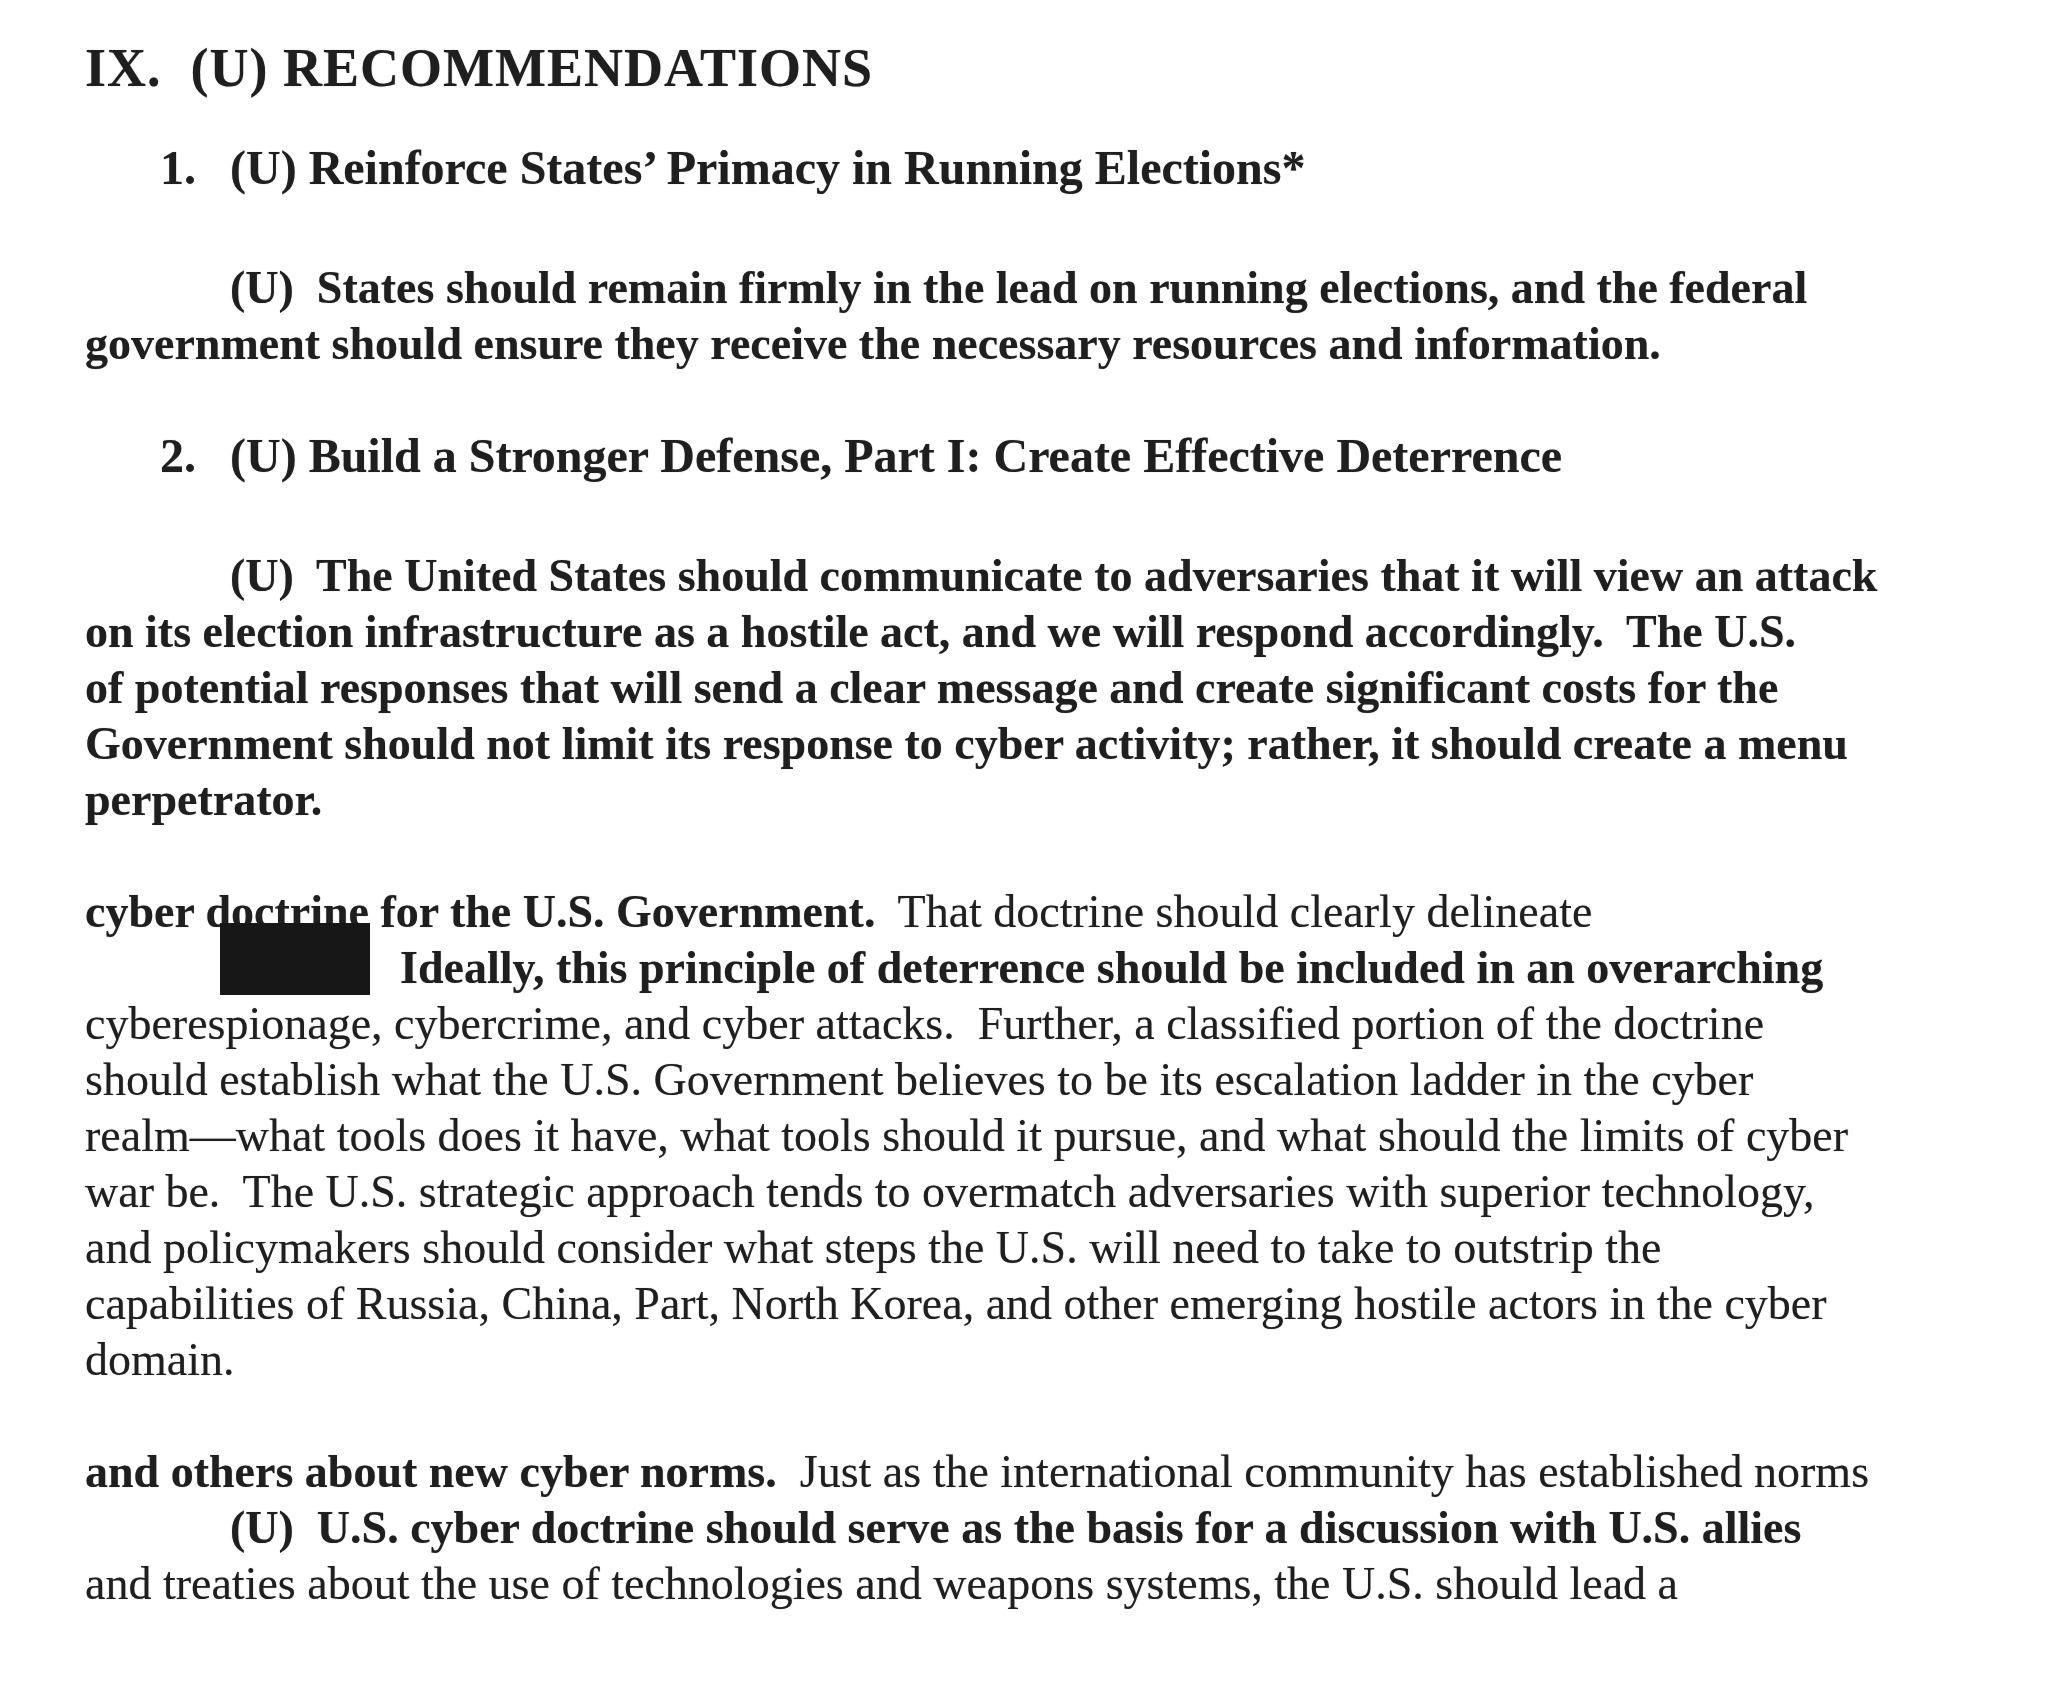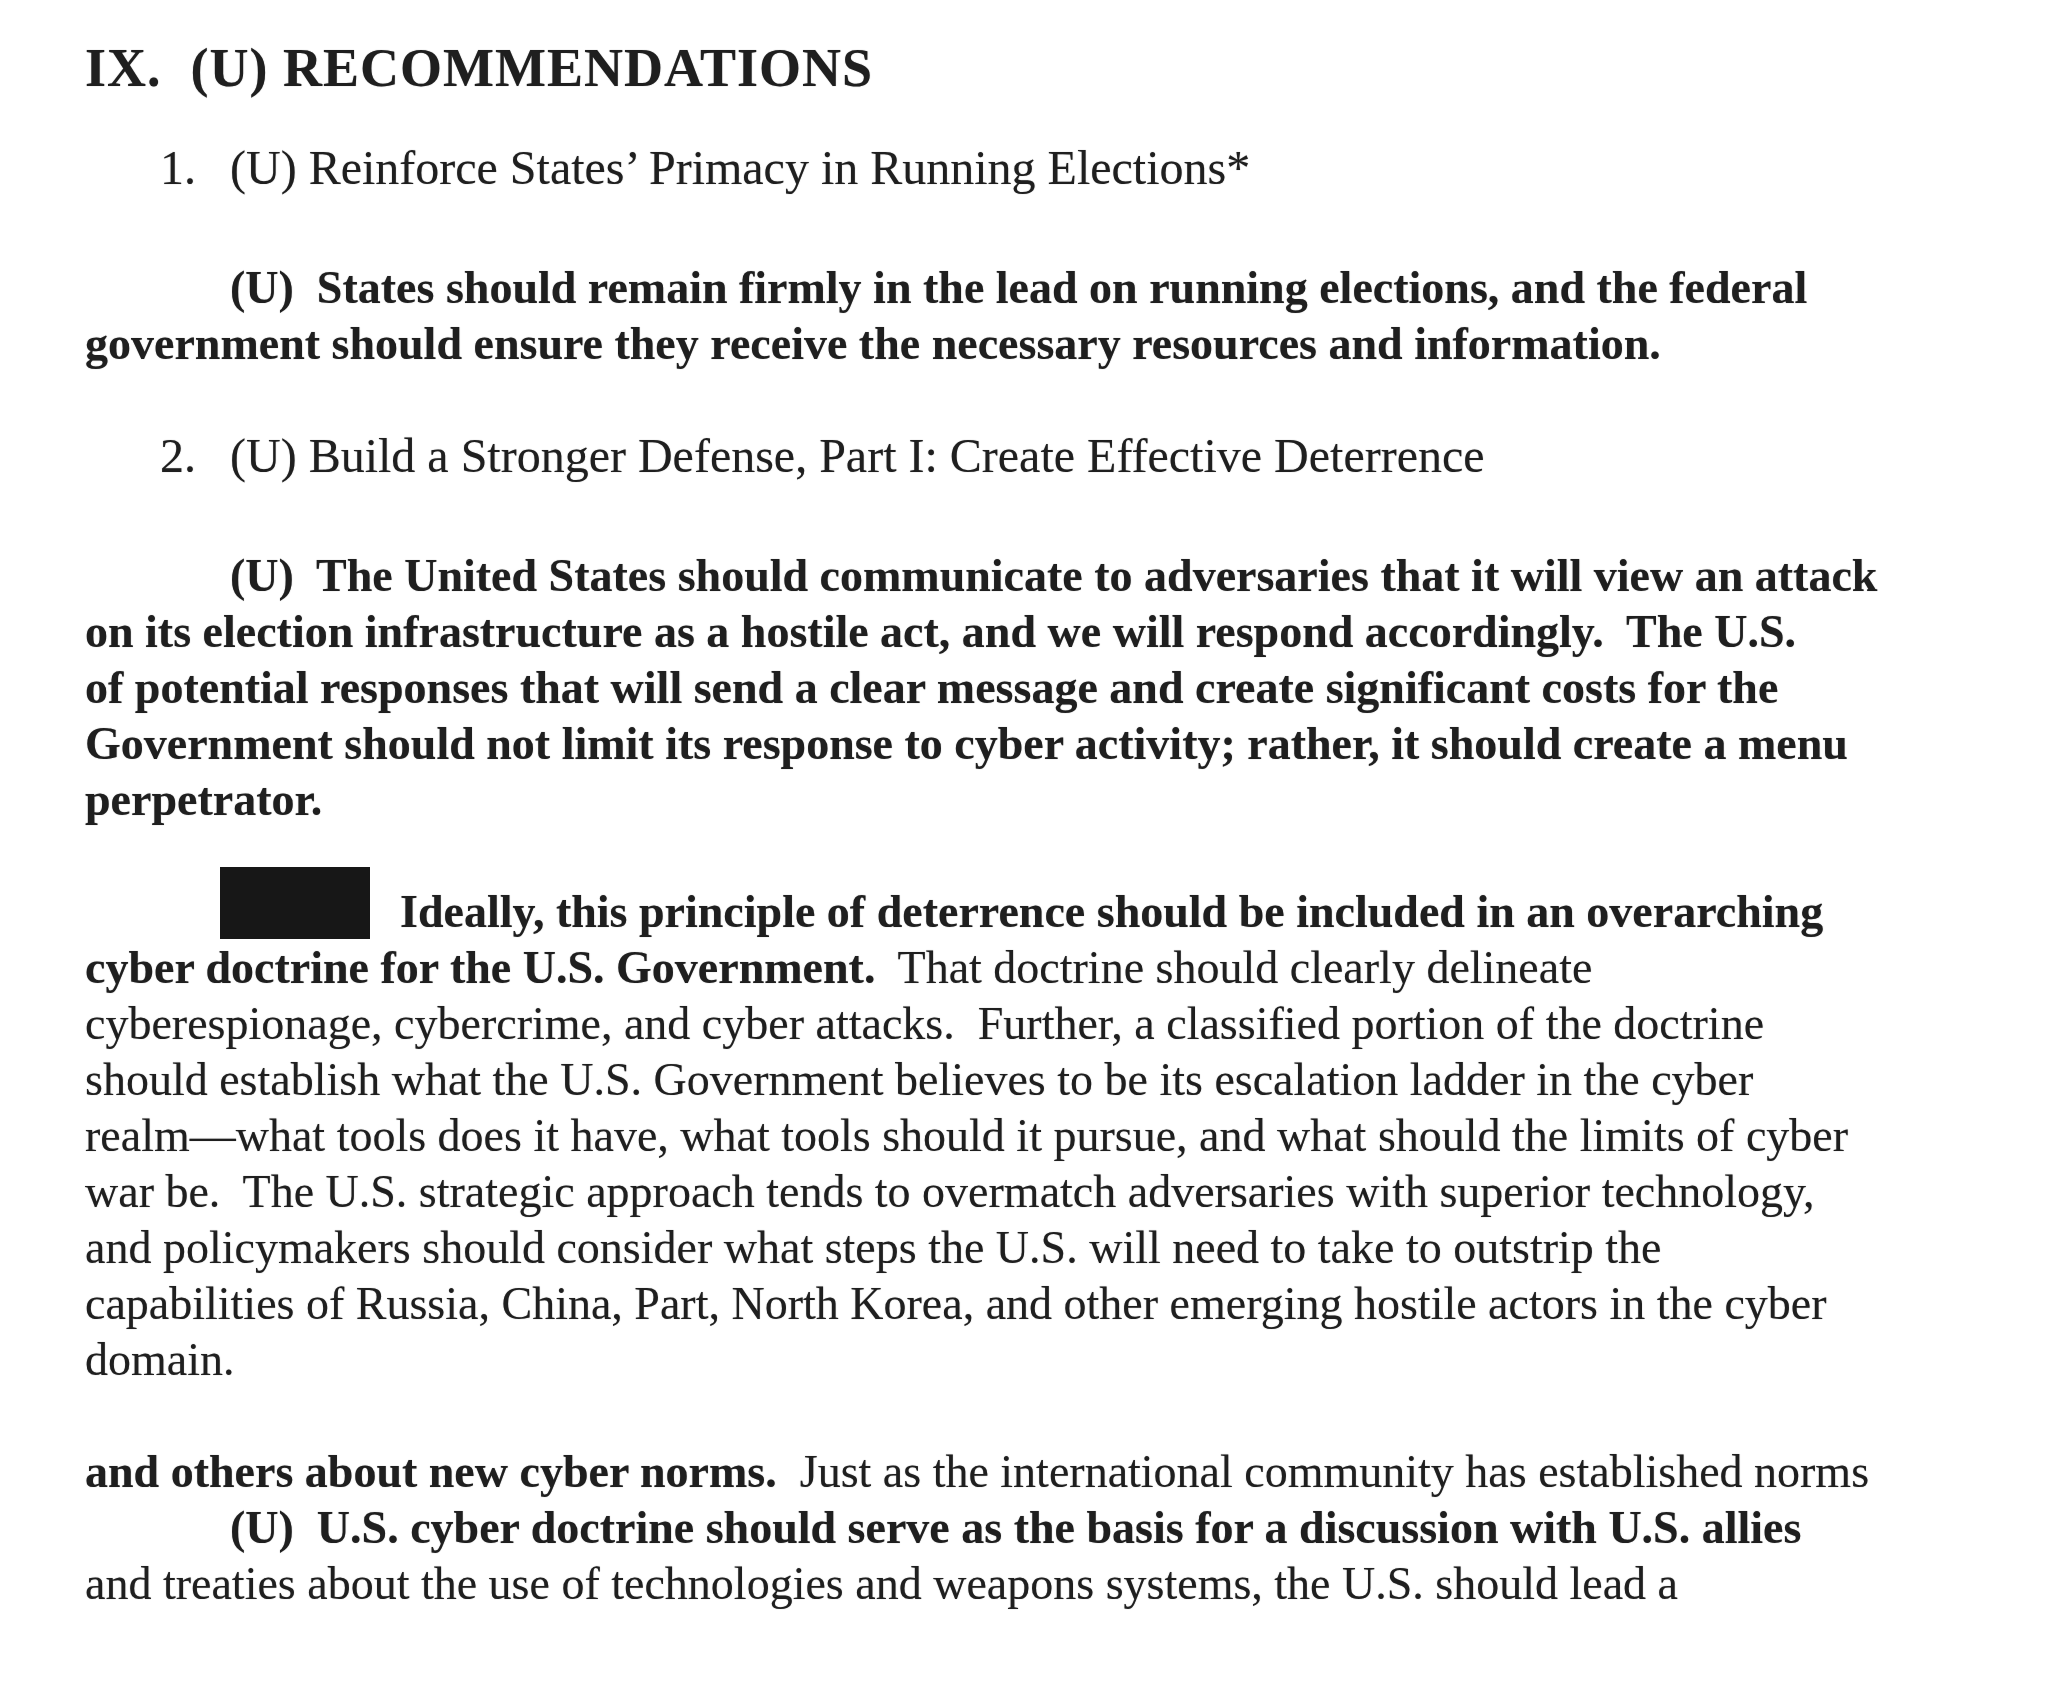--- a/index.html
+++ b/index.html
@@ -27,21 +27,21 @@
     font-size: 54px;
     line-height: 64px;
     font-weight: bold;
     letter-spacing: 1px;
     margin: 0 0 40px 0;
     white-space: pre;
   }
   .h2 {
     font-size: 48px;
     line-height: 56px;
-    font-weight: normal;
+    font-weight: bold;
     margin: 0 0 64px 0;
     padding-left: 75px;
     white-space: pre;
   }
   .h2 .num { display: inline-block; min-width: 70px; }
   .para {
     font-size: 46px;
     margin: 0 0 56px 0;
   }
   .para.lastpara { margin-bottom: 0; }
@@ -83,22 +83,22 @@
       </div>
       <div class="h2"><span class="num">2.</span><span>(U) Build a Stronger Defense, Part I: Create Effective Deterrence</span></div>
       <div class="para">
         <div class="line indent"><span class="run b">(U)  The United States should communicate to adversaries that it will view an attack</span></div>
         <div class="line"><span class="run b">on its election infrastructure as a hostile act, and we will respond accordingly.  The U.S.</span></div>
         <div class="line"><span class="run b">of potential responses that will send a clear message and create significant costs for the</span></div>
         <div class="line"><span class="run b">Government should not limit its response to cyber activity; rather, it should create a menu</span></div>
         <div class="line"><span class="run b">perpetrator.</span></div>
       </div>
       <div class="para">
+        <div class="line"><span class="run b">cyber doctrine for the U.S. Government.</span><span class="run">  That doctrine should clearly delineate</span></div>
         <div class="line redfirst"><span class="redaction"></span><span class="run b">Ideally, this principle of deterrence should be included in an overarching</span></div>
-        <div class="line"><span class="run b">cyber doctrine for the U.S. Government.</span><span class="run">  That doctrine should clearly delineate</span></div>
         <div class="line"><span class="run">cyberespionage, cybercrime, and cyber attacks.  Further, a classified portion of the doctrine</span></div>
         <div class="line"><span class="run">should establish what the U.S. Government believes to be its escalation ladder in the cyber</span></div>
         <div class="line"><span class="run">realm—what tools does it have, what tools should it pursue, and what should the limits of cyber</span></div>
         <div class="line"><span class="run">war be.  The U.S. strategic approach tends to overmatch adversaries with superior technology,</span></div>
         <div class="line"><span class="run">and policymakers should consider what steps the U.S. will need to take to outstrip the</span></div>
         <div class="line"><span class="run">capabilities of Russia, China, Part, North Korea, and other emerging hostile actors in the cyber</span></div>
         <div class="line"><span class="run">domain.</span></div>
       </div>
       <div class="para lastpara">
         <div class="line"><span class="run b">and others about new cyber norms.</span><span class="run">  Just as the international community has established norms</span></div>

